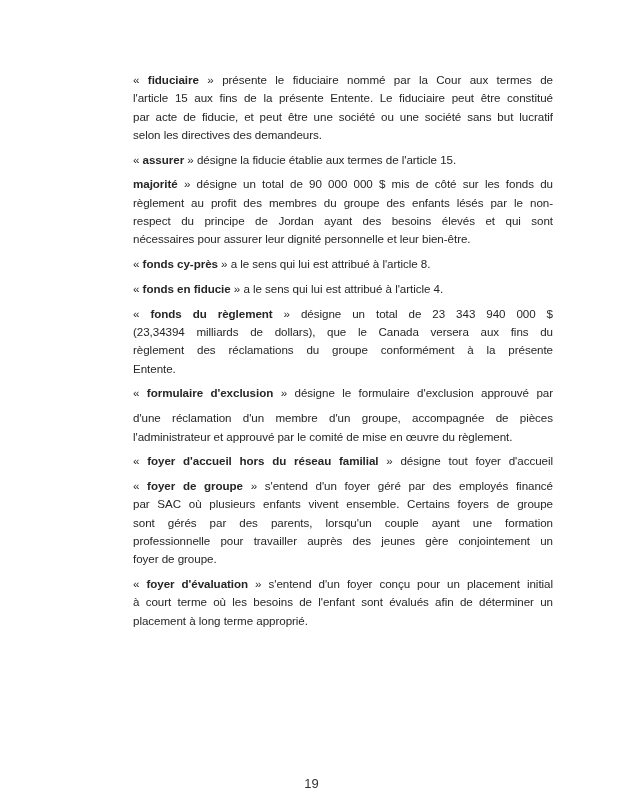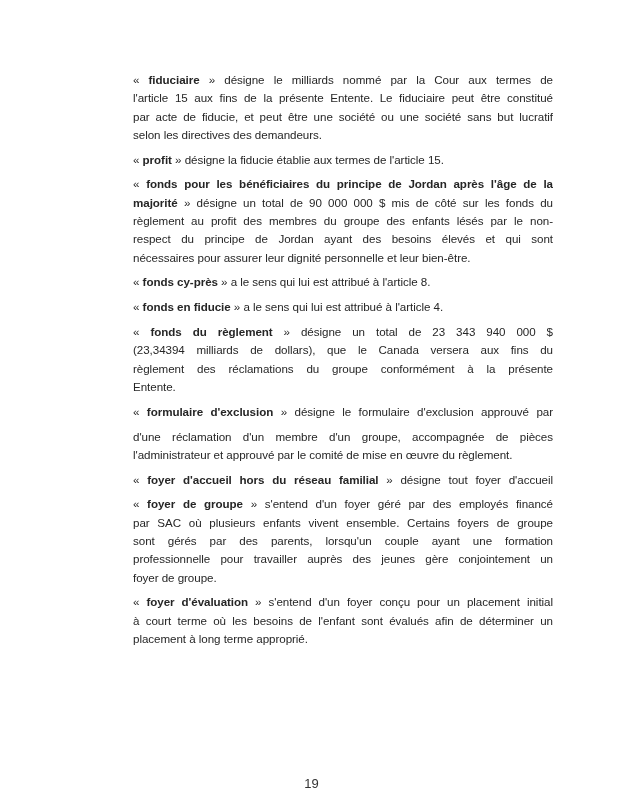--- a/index.html
+++ b/index.html
@@ -38,30 +38,29 @@
     font-size: 13px;
     color: #333333;
   }
 </style>
 </head>
 <body>
 
 <div class="page">
   <div class="text-block" id="text-block">
       <div class="para">
-        <div class="line"><span class="seg">« </span><span class="seg-b">fiduciaire</span><span class="seg"> » désigne le milliards nommé par la Cour aux termes de</span></div>
+        <div class="line"><span class="seg">« </span><span class="seg-b">fiduciaire</span><span class="seg"> » présente le fiduciaire nommé par la Cour aux termes de</span></div>
         <div class="line"><span class="seg">l'article 15 aux fins de la présente Entente. Le fiduciaire peut être constitué</span></div>
         <div class="line"><span class="seg">par acte de fiducie, et peut être une société ou une société sans but lucratif</span></div>
         <div class="line last"><span class="seg">selon les directives des demandeurs.</span></div>
       </div>
       <div class="para">
-        <div class="line last"><span class="seg">« </span><span class="seg-b">profit</span><span class="seg"> » désigne la fiducie établie aux termes de l'article 15.</span></div>
+        <div class="line last"><span class="seg">« </span><span class="seg-b">assurer</span><span class="seg"> » désigne la fiducie établie aux termes de l'article 15.</span></div>
       </div>
       <div class="para">
-        <div class="line"><span class="seg">« </span><span class="seg-b">fonds pour les bénéficiaires du principe de Jordan après l'âge de la</span></div>
         <div class="line"><span class="seg-b">majorité</span><span class="seg"> » désigne un total de 90 000 000 $ mis de côté sur les fonds du</span></div>
         <div class="line"><span class="seg">règlement au profit des membres du groupe des enfants lésés par le non-</span></div>
         <div class="line"><span class="seg">respect du principe de Jordan ayant des besoins élevés et qui sont</span></div>
         <div class="line last"><span class="seg">nécessaires pour assurer leur dignité personnelle et leur bien-être.</span></div>
       </div>
       <div class="para">
         <div class="line last"><span class="seg">« </span><span class="seg-b">fonds cy-près</span><span class="seg"> » a le sens qui lui est attribué à l'article 8.</span></div>
       </div>
       <div class="para">
         <div class="line last"><span class="seg">« </span><span class="seg-b">fonds en fiducie</span><span class="seg"> » a le sens qui lui est attribué à l'article 4.</span></div>

